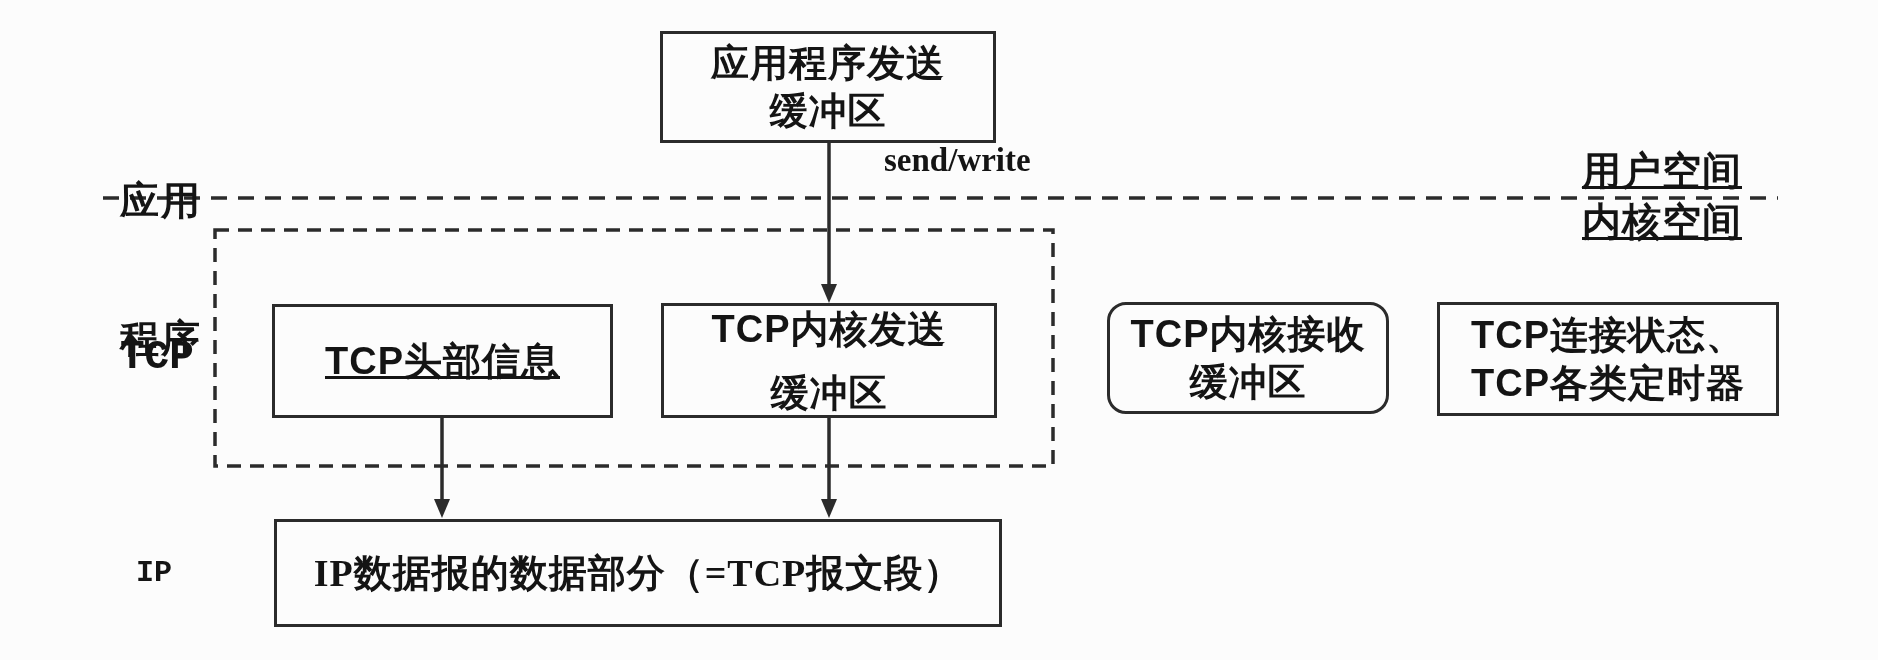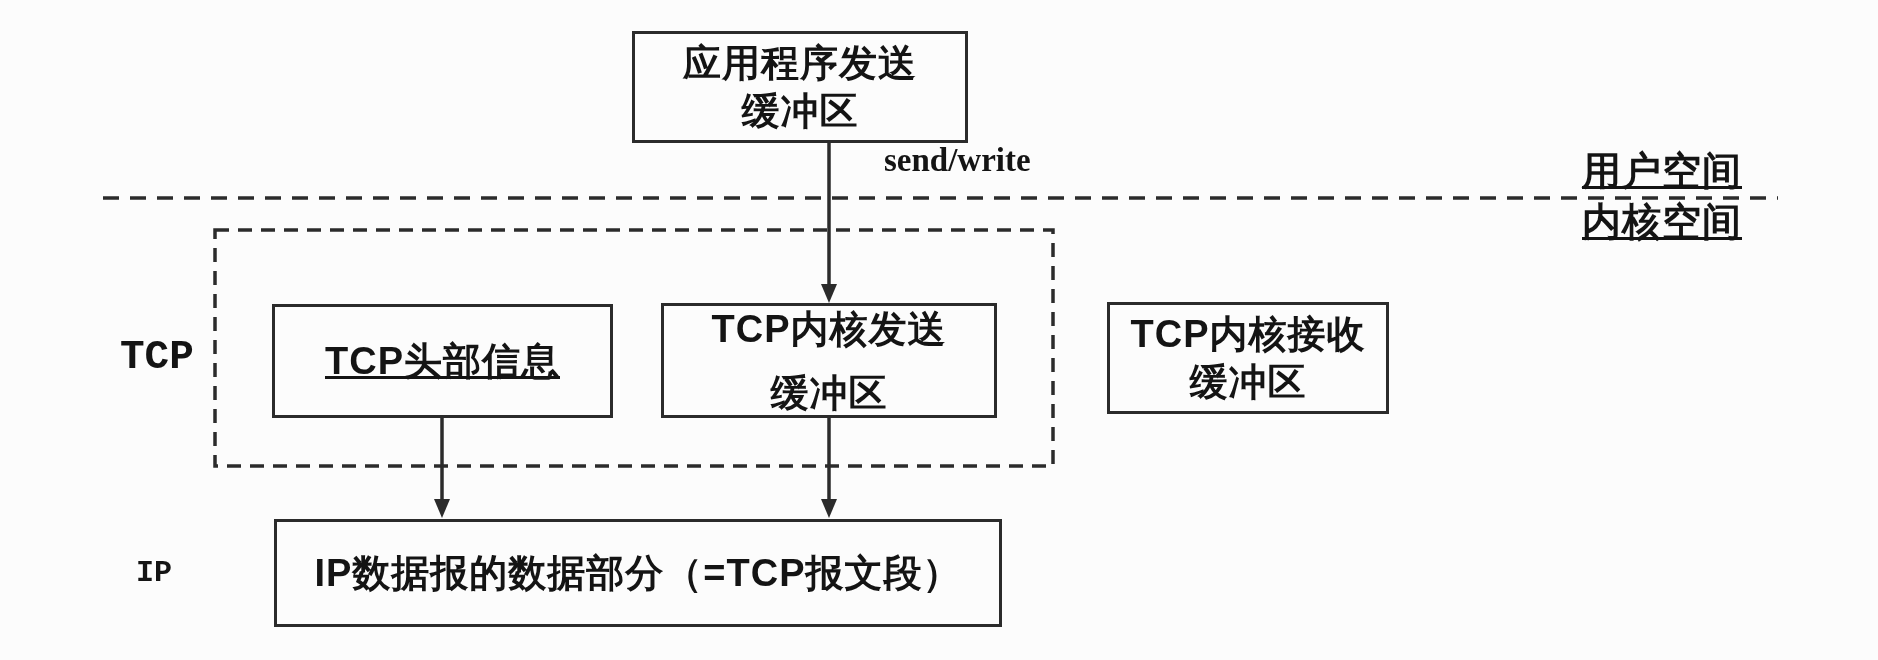--- a/index.html
+++ b/index.html
@@ -94,45 +94,53 @@
       <line x1="442" y1="418" x2="442" y2="501" stroke="#2b2b2b" stroke-width="3.5"></line>
       <polygon points="434,499 450,499 442,518" fill="#2b2b2b"></polygon>
     </g>
 
     <g>
       <line x1="829" y1="418" x2="829" y2="501" stroke="#2b2b2b" stroke-width="3.5"></line>
       <polygon points="821,499 837,499 829,518" fill="#2b2b2b"></polygon>
     </g>
   </svg>
 
+  <div class="layer-label" style="left:120px; top:86px;">
+    <div>应用</div>
+    <div>程序</div>
+  </div>
   <div class="layer-label latin" style="left:120px; top:334px; font-size:41px;">TCP</div>
   <div class="layer-label latin" style="left:136px; top:550px; font-size:30px;">IP</div>
 
   <div class="syscall-label">send/write</div>
 
   <div class="space-label" style="top:150px;">用户空间</div>
   <div class="space-label" style="top:201px;">内核空间</div>
 
-  <div class="node-box" style="left:632px; top:31px; width:336px; height:112px;">
+  <div class="node-box" style="left:660px; top:31px; width:336px; height:112px;">
     <div>应用程序发送</div>
     <div>缓冲区</div>
   </div>
 
   <div class="node-box" style="left:272px; top:304px; width:341px; height:114px;text-decoration:underline;">
     <div>TCP头部信息</div>
   </div>
 
   <div class="node-box" style="left:661px; top:303px; width:336px; height:115px;gap:16px;">
     <div>TCP内核发送</div>
     <div>缓冲区</div>
   </div>
 
-  <div class="node-box" style="left:1107px; top:302px; width:282px; height:112px;">
+  <div class="node-box" style="left:1107px; top:302px; width:282px; height:112px;border-radius:19px;">
     <div>TCP内核接收</div>
     <div>缓冲区</div>
   </div>
 
+  <div class="node-box" style="left:1437px; top:302px; width:342px; height:114px;">
+    <div>TCP连接状态、</div>
+    <div>TCP各类定时器</div>
+  </div>
 
-  <div class="node-box" style="left:274px; top:519px; width:728px; height:108px;">
+  <div class="node-box" style="left:274px; top:519px; width:728px; height:108px;font-family:Liberation Serif, serif;">
     <div>IP数据报的数据部分（=TCP报文段）</div>
   </div>
 
 </div>
 
 </body></html>

